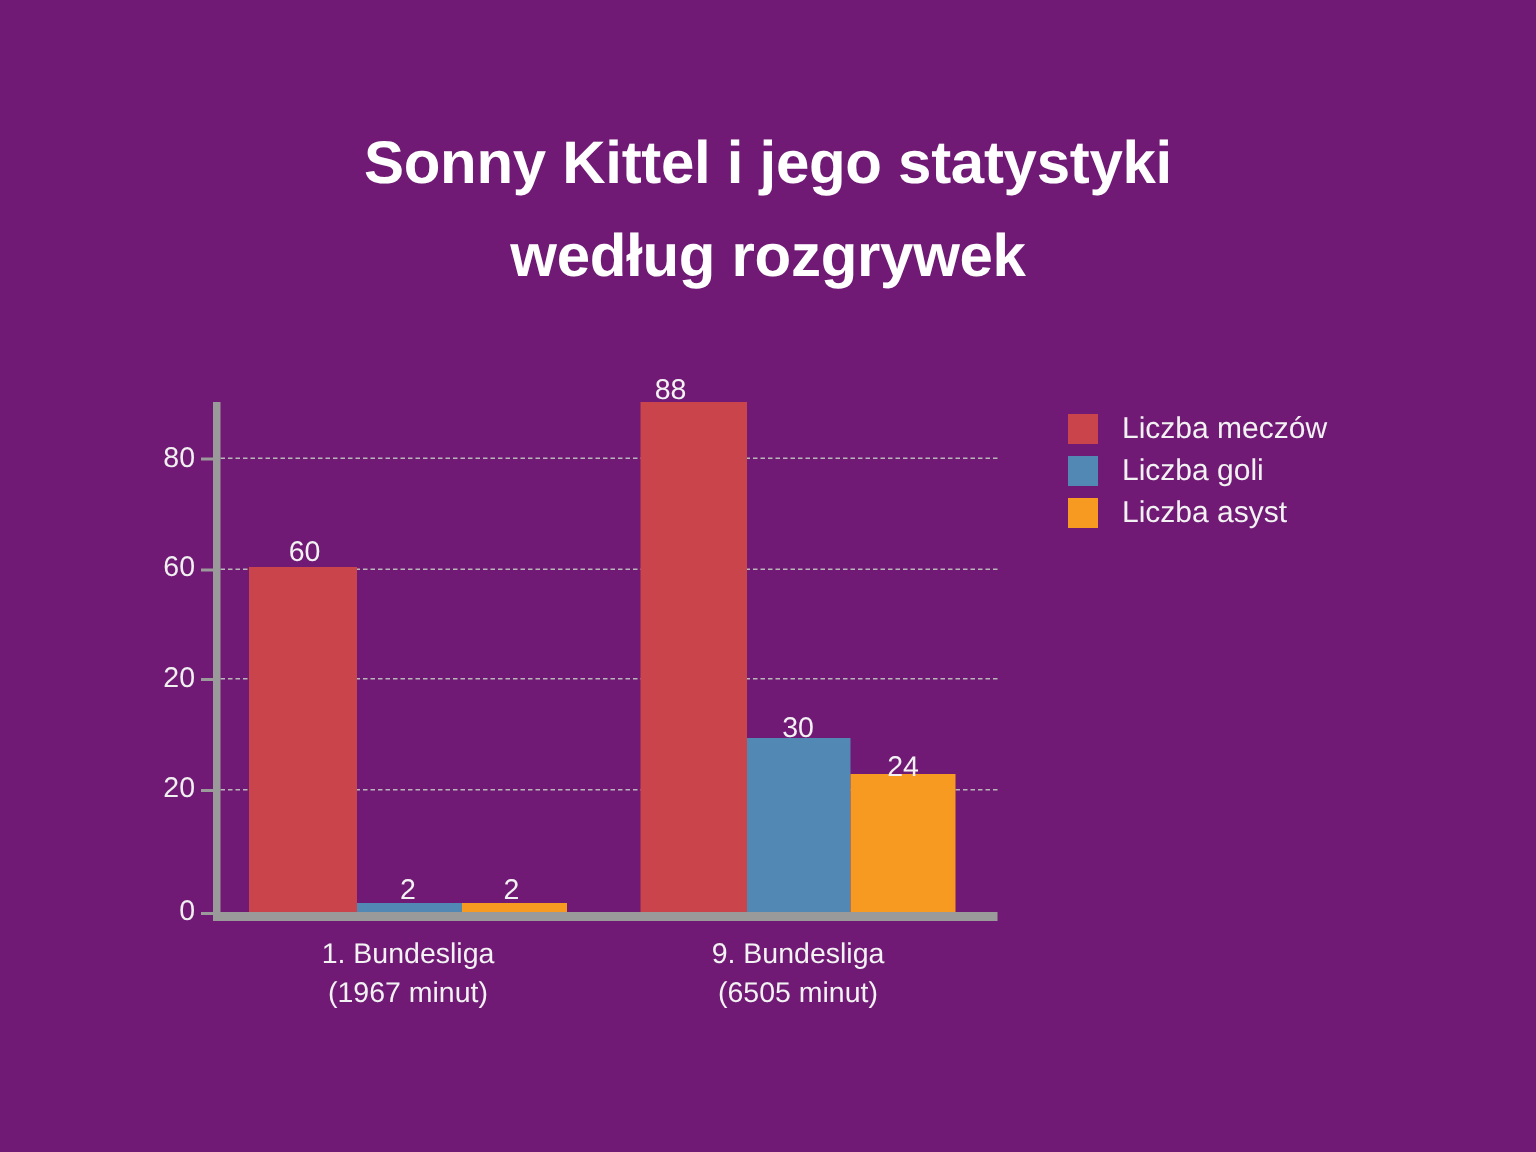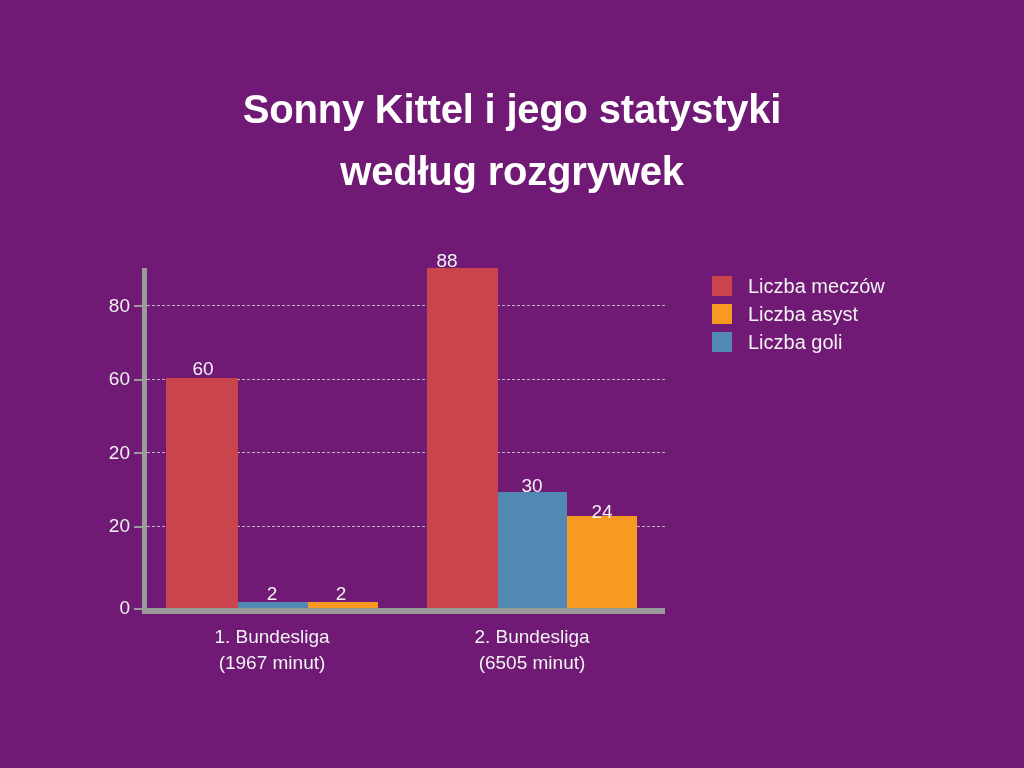--- a/index.html
+++ b/index.html
@@ -194,31 +194,31 @@
       <div class="bar-value" style="left: 203px; top: 358px;">60</div>
       <div class="bar-value" style="left: 272px; top: 583px;">2</div>
       <div class="bar-value" style="left: 341px; top: 583px;">2</div>
       <div class="bar-value" style="left: 447px; top: 250px;">88</div>
       <div class="bar-value" style="left: 532px; top: 475px;">30</div>
       <div class="bar-value" style="left: 602px; top: 501px;">24</div>
     </div>
 
   <div class="cat-label" style="left:272px;">1. Bundesliga
 (1967 minut)</div>
-  <div class="cat-label" style="left:532px;">2. Bundesliga
+  <div class="cat-label" style="left:532px;">9. Bundesliga
 (6505 minut)</div>
 
   <div id="legend">
     <div class="legend-row">
       <span class="legend-swatch" style="background: rgb(201, 68, 75);"></span>
       <span class="legend-label">Liczba meczów</span>
     </div>
     <div class="legend-row">
+      <span class="legend-swatch" style="background: rgb(82, 136, 180);"></span>
+      <span class="legend-label">Liczba goli</span>
+    </div>
+    <div class="legend-row">
       <span class="legend-swatch" style="background: rgb(246, 154, 33);"></span>
       <span class="legend-label">Liczba asyst</span>
     </div>
-    <div class="legend-row">
-      <span class="legend-swatch" style="background: rgb(82, 136, 180);"></span>
-      <span class="legend-label">Liczba goli</span>
-    </div>
   </div>
 
 </div>
 
 </body></html>

